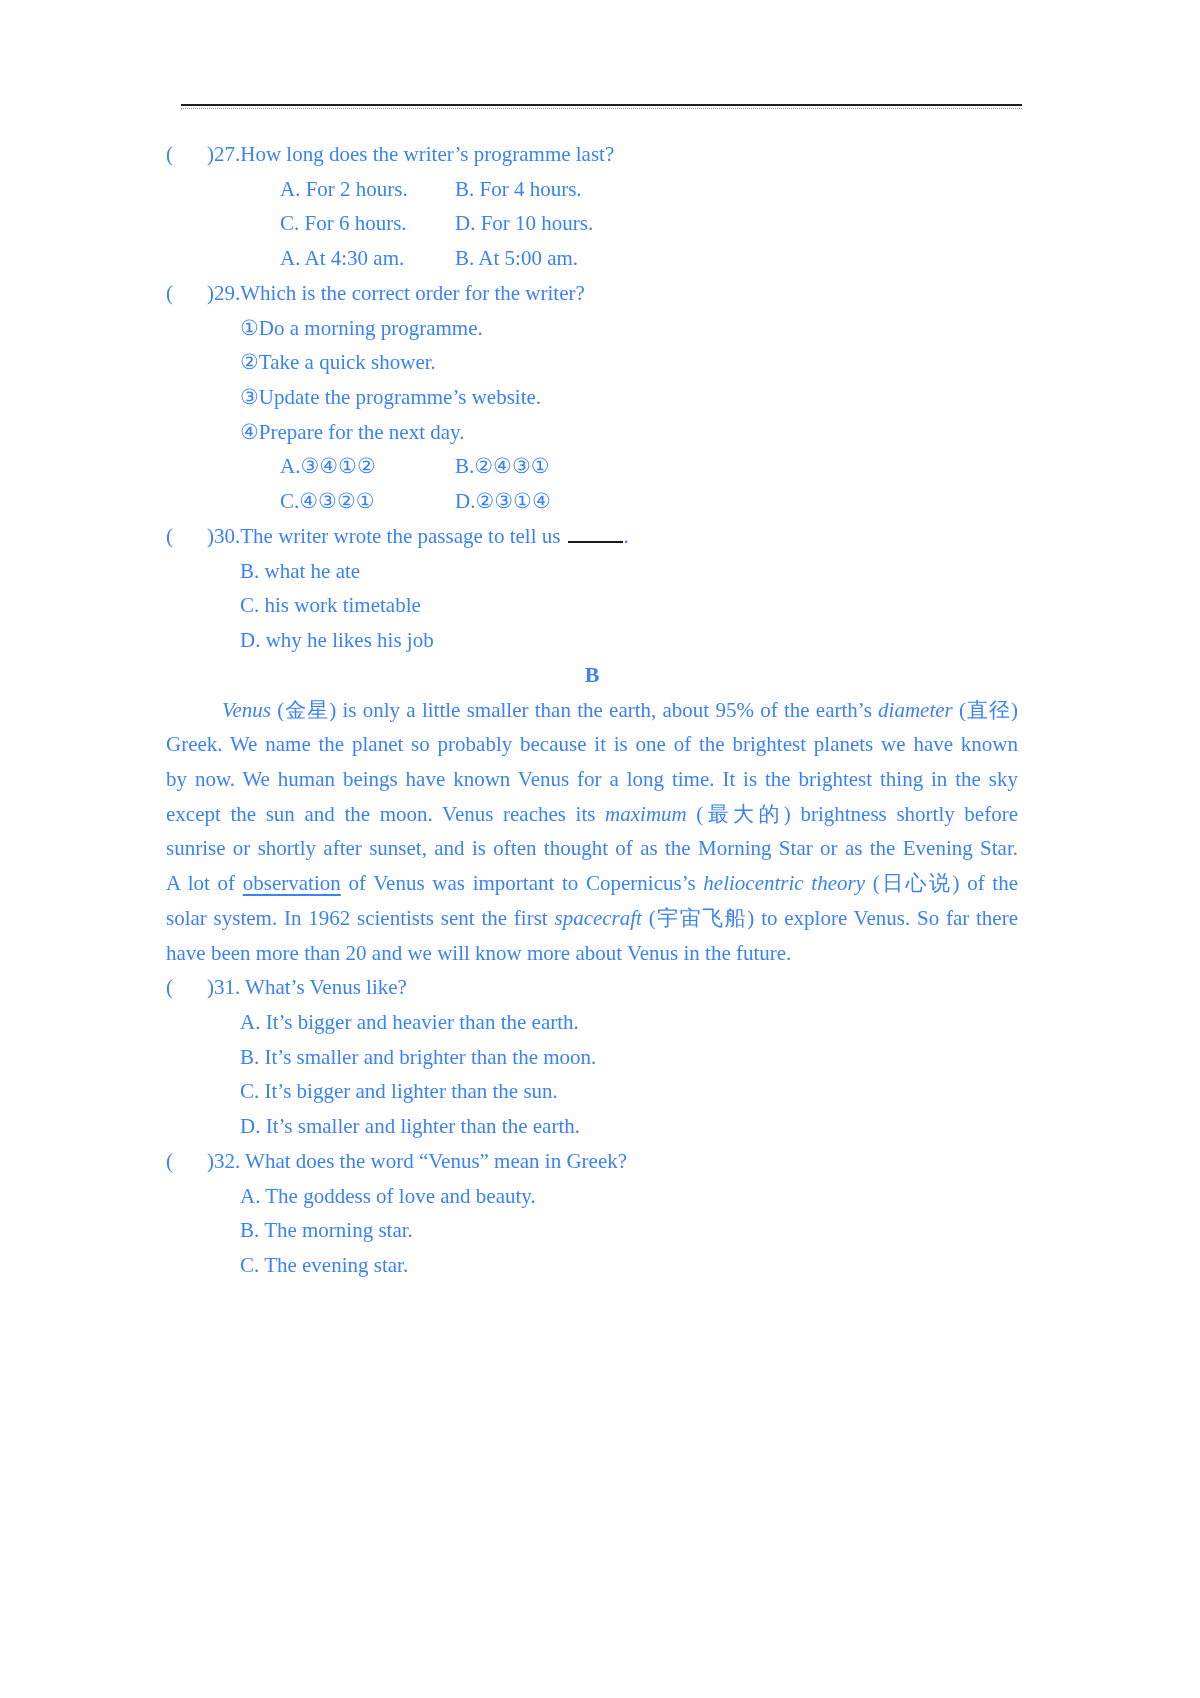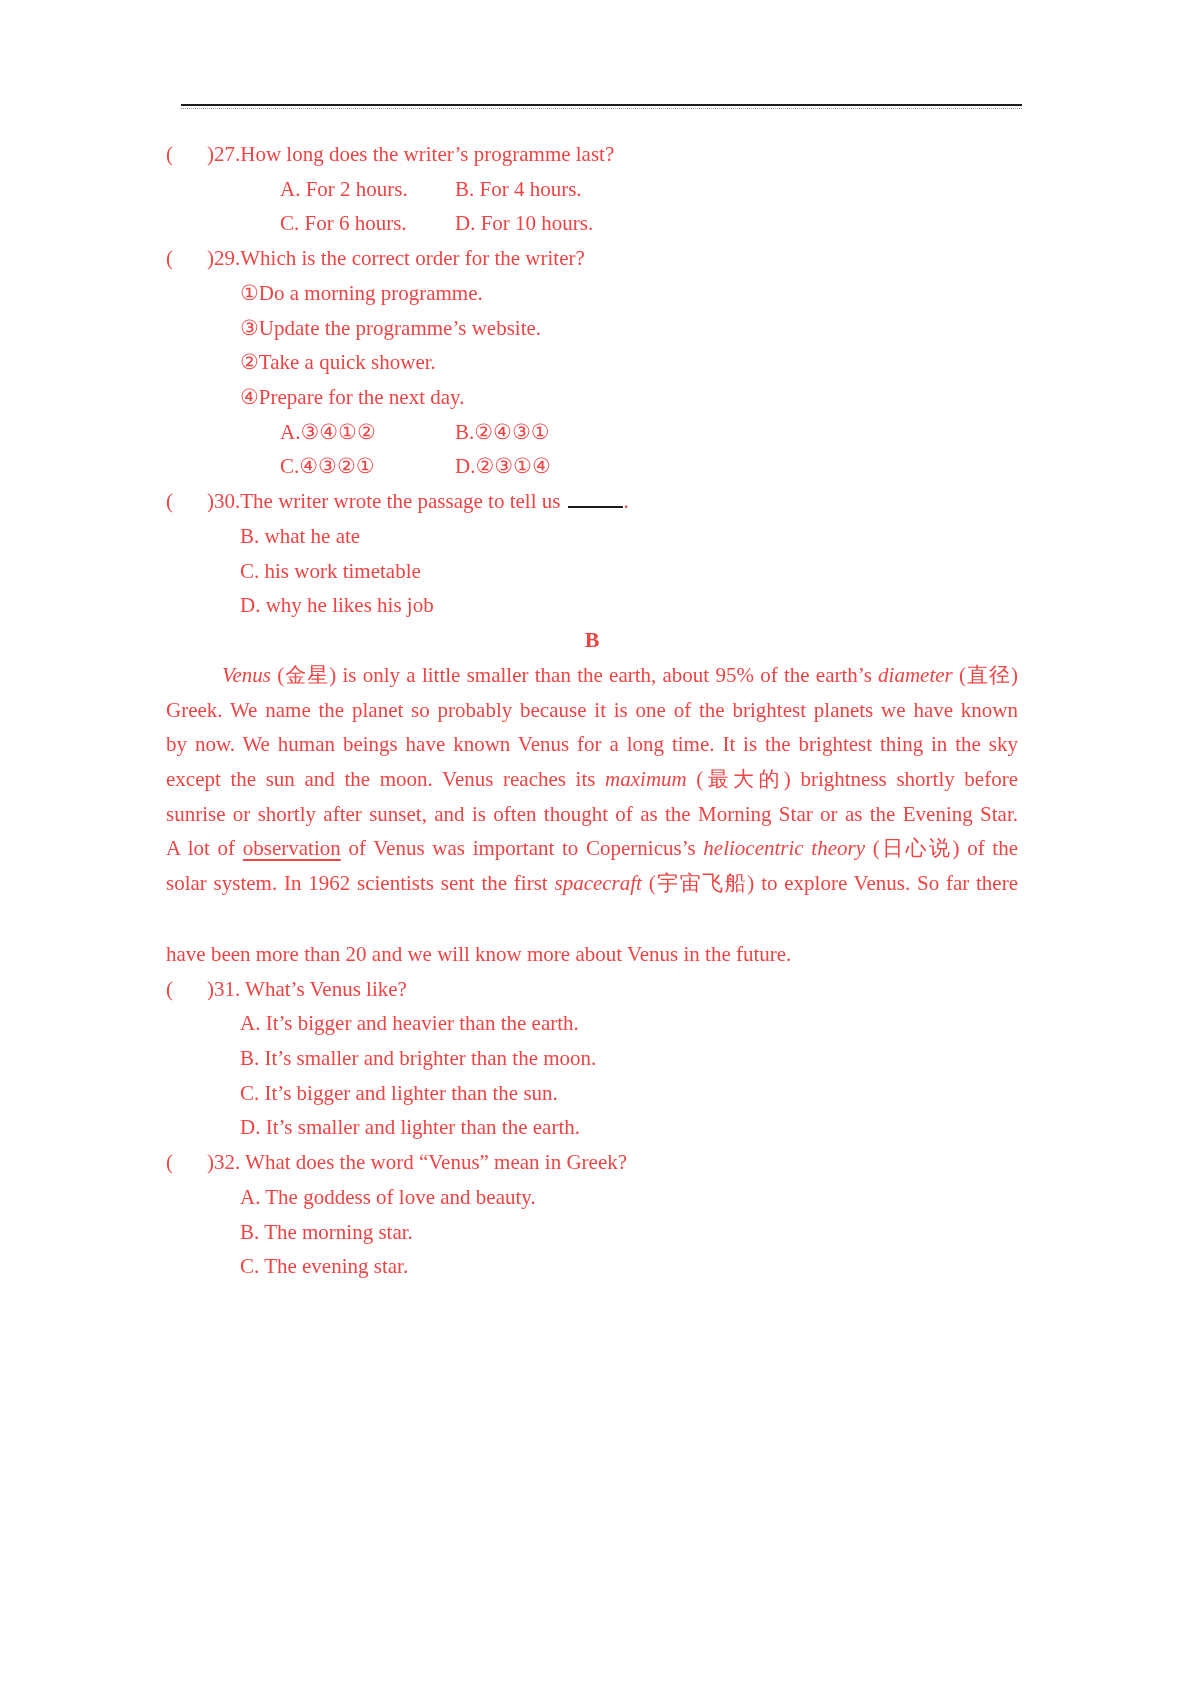--- a/index.html
+++ b/index.html
@@ -1,61 +1,62 @@
 <!DOCTYPE html>
 <html><head>
 <meta charset="utf-8">
 <style>
   html,body{margin:0;padding:0;background:#e8e8e8;}
   .page{
     position:relative;
     width:1200px;height:1698px;
     background:#ffffff;
-    color:#ef4444;
+    color:#3b82f6;
     font-family:"Liberation Serif","DejaVu Serif",serif;
     font-size:21px;
     overflow:hidden;
   }
   .rule{
     position:absolute;left:181px;top:104px;width:841px;height:2px;
     border-top:2.5px solid #1d1d1d;
     border-bottom:1px dotted #909090;
   }
   .content{
     position:absolute;left:166px;top:137px;width:852px;
   }
   .line{height:34.72px;line-height:34.72px;}
   .q .paren{display:inline-block;width:41px;}
   .opts{padding-left:74px;}
   .col1{display:inline-block;width:175px;margin-left:40px;}
   .header{text-align:center;font-weight:bold;font-size:22px;}
   .p{text-align:justify;text-align-last:justify;}
   .p.first{text-indent:56px;}
-  .p.last{text-align-last:left;margin-top:36px;}
+  .p.last{text-align-last:left;}
   .it{font-style:italic;}
   .un{text-decoration:underline;text-decoration-thickness:1.5px;text-underline-offset:4px;}
   .blank{
     display:inline-block;width:55px;height:1em;
     border-bottom:2px solid #1a1a1a;
     margin-left:8px;vertical-align:baseline;
   }
 </style>
 </head>
 <body>
 
 <div class="page">
   <div class="rule"></div>
   <div class="content">
       <div class="line q"><span class="paren">(</span><span class="qbody">)27.How long does the writer’s programme last?</span></div>
       <div class="line opts"><span class="col1">A. For 2 hours.</span><span class="col2">B. For 4 hours.</span></div>
       <div class="line opts"><span class="col1">C. For 6 hours.</span><span class="col2">D. For 10 hours.</span></div>
+      <div class="line opts"><span class="col1">A. At 4:30 am.</span><span class="col2">B. At 5:00 am.</span></div>
       <div class="line q"><span class="paren">(</span><span class="qbody">)29.Which is the correct order for the writer?</span></div>
       <div class="line opts"><span>①Do a morning programme.</span></div>
+      <div class="line opts"><span>②Take a quick shower.</span></div>
       <div class="line opts"><span>③Update the programme’s website.</span></div>
-      <div class="line opts"><span>②Take a quick shower.</span></div>
       <div class="line opts"><span>④Prepare for the next day.</span></div>
       <div class="line opts"><span class="col1">A.③④①②</span><span class="col2">B.②④③①</span></div>
       <div class="line opts"><span class="col1">C.④③②①</span><span class="col2">D.②③①④</span></div>
       <div class="line q"><span class="paren">(</span><span class="qbody">)30.The writer wrote the passage to tell us</span><span class="blank"></span><span>.</span></div>
       <div class="line opts"><span>B. what he ate</span></div>
       <div class="line opts"><span>C. his work timetable</span></div>
       <div class="line opts"><span>D. why he likes his job</span></div>
       <div class="line header">B</div>
       <div class="line p first"><span class="it">Venus</span><span> (金星) is only a little smaller than the earth, about 95% of the earth’s </span><span class="it">diameter</span><span> (直径)</span></div>
       <div class="line p"><span>Greek. We name the planet so probably because it is one of the brightest planets we have known</span></div>

